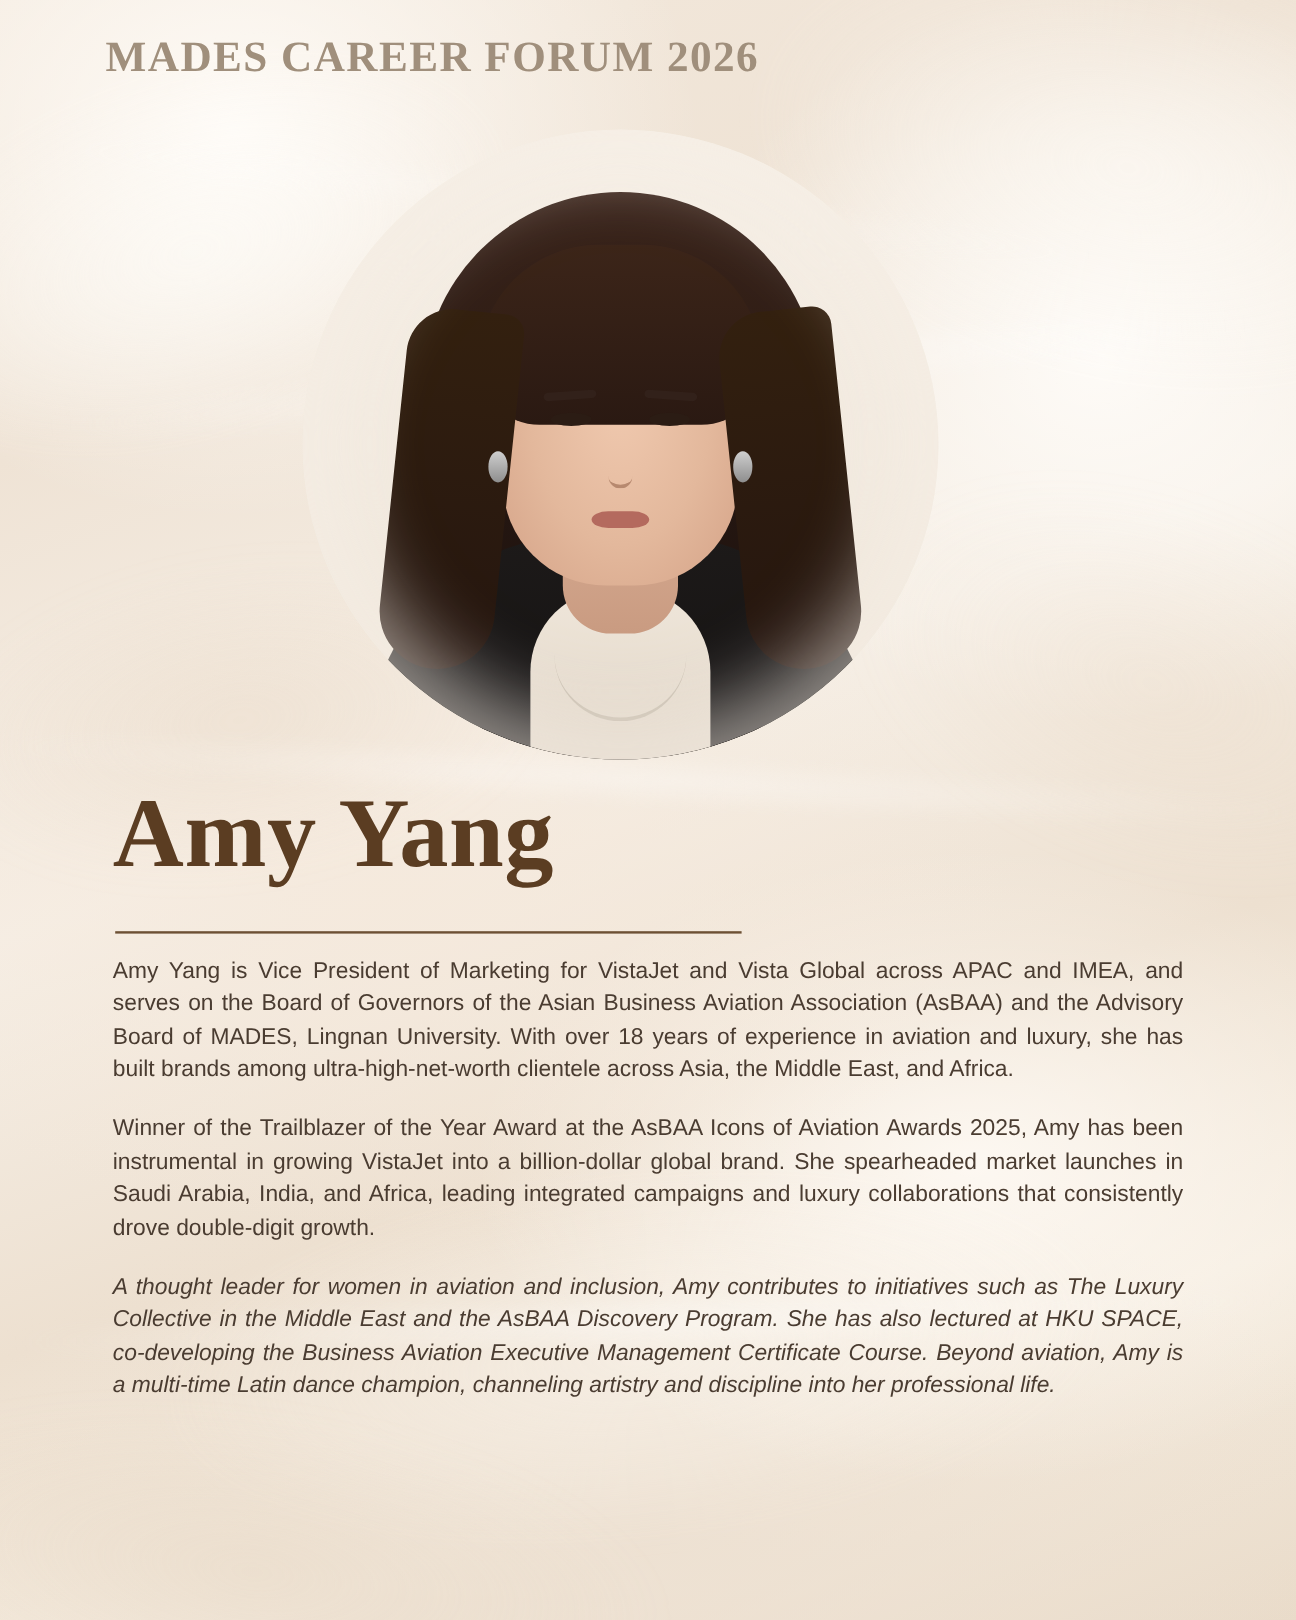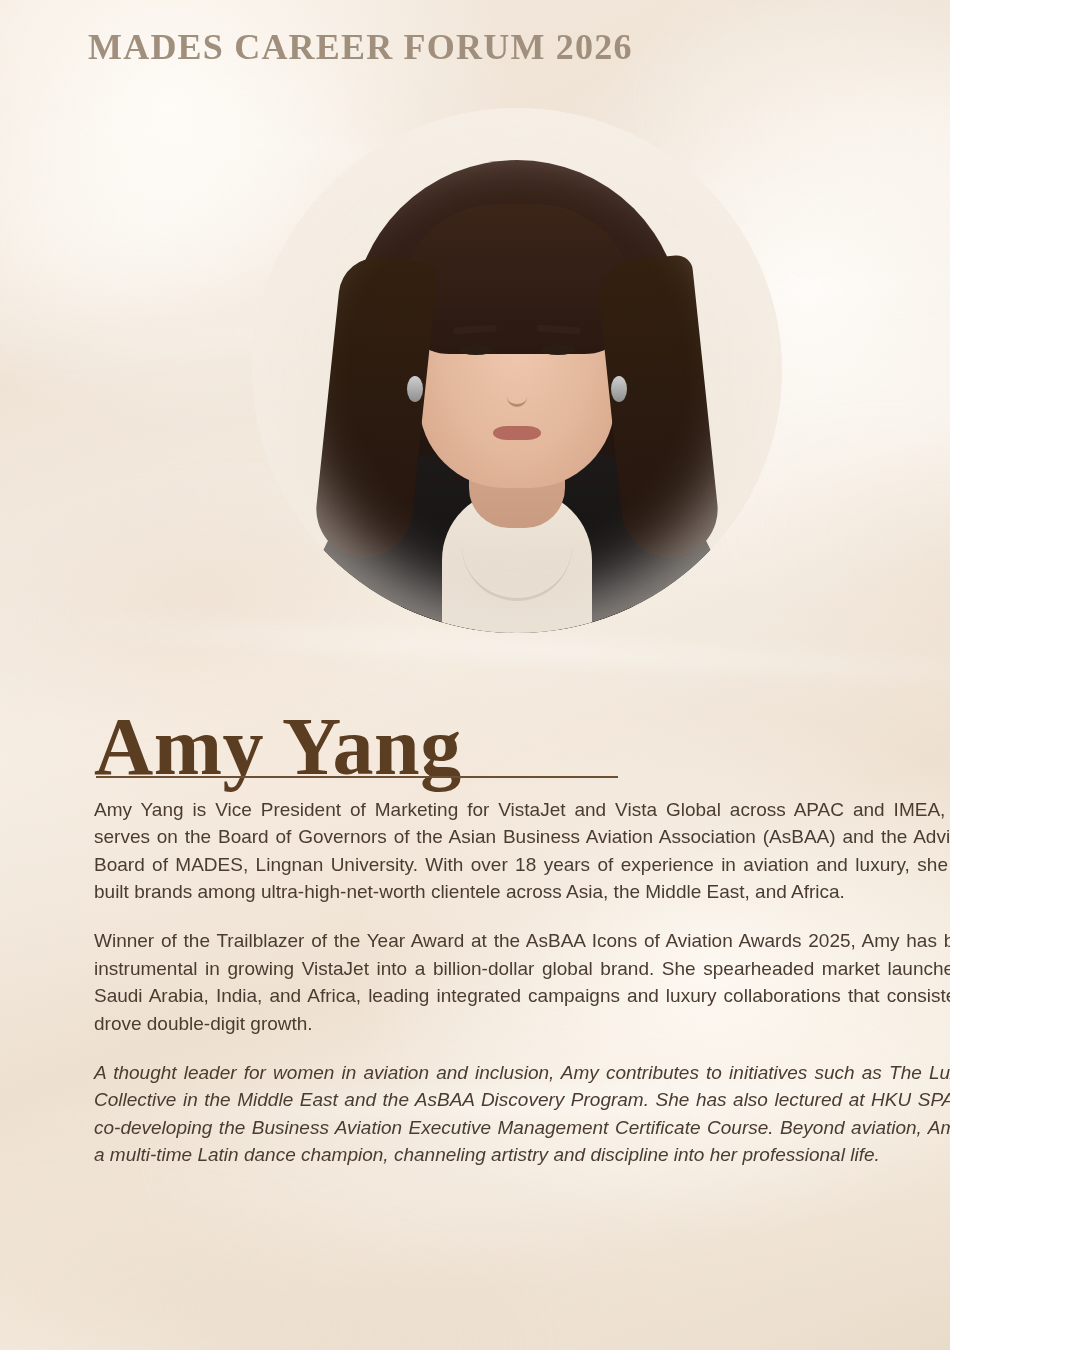--- a/index.html
+++ b/index.html
@@ -8,21 +8,21 @@
   }
   body {
     width: 1080px;
     height: 1350px;
     font-family: "Liberation Sans", sans-serif;
     overflow: hidden;
   }
 
   #poster {
     position: relative;
-    width: 950px;
+    width: 1080px;
     height: 1350px;
     background:
       radial-gradient(ellipse 60% 40% at 18% 8%, rgba(255,252,248,0.95) 0%, rgba(255,250,243,0) 60%),
       radial-gradient(ellipse 50% 35% at 85% 22%, rgba(255,253,250,0.9) 0%, rgba(250,243,234,0) 65%),
       radial-gradient(ellipse 70% 30% at 30% 55%, rgba(245,233,220,0.85) 0%, rgba(245,233,220,0) 70%),
       radial-gradient(ellipse 55% 28% at 75% 72%, rgba(255,251,246,0.85) 0%, rgba(255,251,246,0) 70%),
       radial-gradient(ellipse 80% 35% at 50% 95%, rgba(236,223,208,0.8) 0%, rgba(236,223,208,0) 70%),
       linear-gradient(160deg, #f3e9dd 0%, #efe3d5 22%, #f6efe6 45%, #ede0d0 65%, #f5ecdf 82%, #e9dbc9 100%);
     overflow: hidden;
   }
@@ -224,21 +224,21 @@
   .ph-fade {
     position: absolute;
     inset: 0;
     border-radius: 50%;
     box-shadow: inset 0 0 60px 28px rgba(246,239,230,0.55);
   }
 
   .name {
     position: absolute;
     left: 94px;
-    top: 706px;
+    top: 654px;
     font-family: "Liberation Serif", serif;
     font-weight: 700;
     font-size: 82px;
     line-height: 1;
     color: #5b3d22;
     letter-spacing: 0.5px;
   }
   .rule {
     position: absolute;
     left: 96px;

